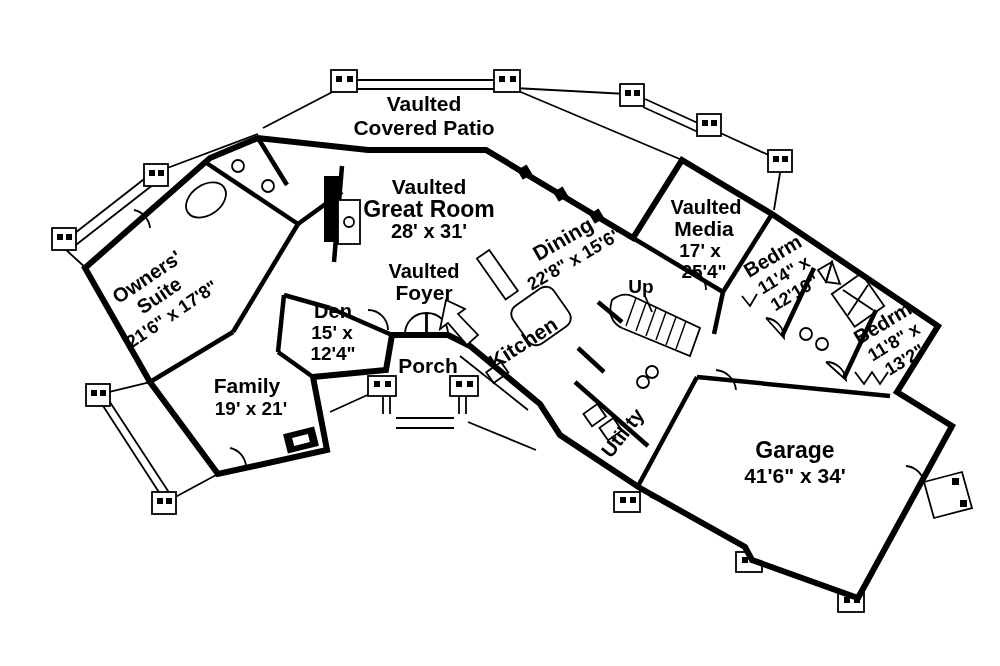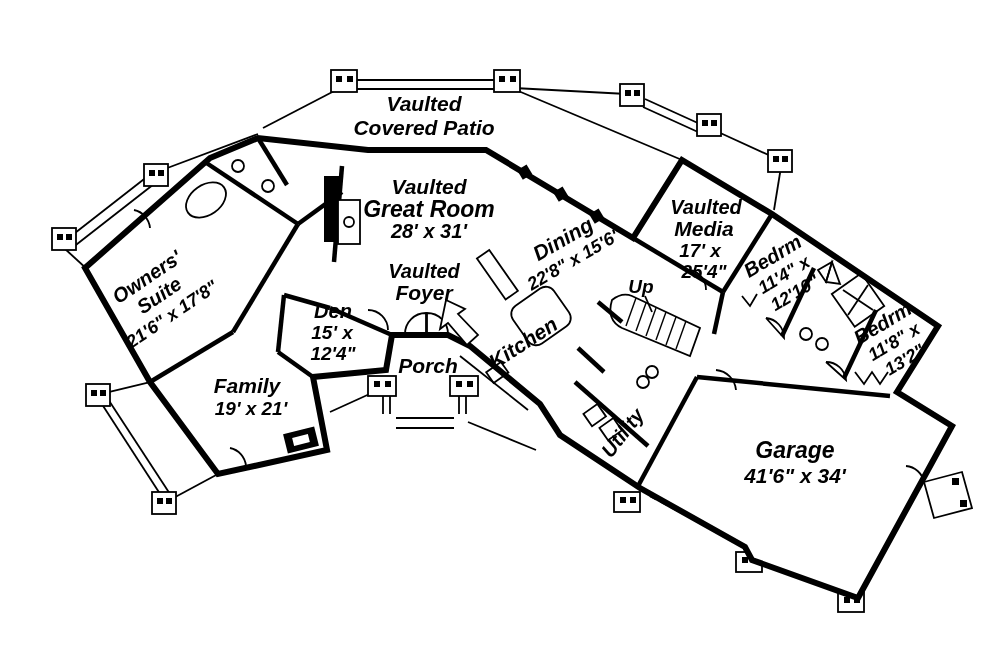--- a/index.html
+++ b/index.html
@@ -1,17 +1,17 @@
 <!DOCTYPE html>
 <html><head>
 <meta charset="utf-8">
 <style>
   html,body{margin:0;padding:0;background:#fff;}
   .stage{position:relative;width:1000px;height:666px;background:#fff;overflow:hidden;
-         font-family:"Liberation Sans",sans-serif;font-style:italic;}
+         font-family:"Liberation Sans",sans-serif;}
   svg{display:block}
   .footprint{fill:#fff;stroke:#000;stroke-width:6;stroke-linejoin:miter;}
   .iwall{fill:none;stroke:#000;stroke-width:4.5;}
   .thin{fill:none;stroke:#000;stroke-width:1.8;}
   .thin2{fill:none;stroke:#000;stroke-width:1.4;}
   .dash{fill:none;stroke:#000;stroke-width:2;stroke-dasharray:7 5;}
   .post{fill:#fff;stroke:#000;stroke-width:1.8;}
   .dot{fill:#000;stroke:none;}
   .blk{fill:#000;stroke:none;}
   .wht{fill:#fff;stroke:#000;stroke-width:1.8;}

